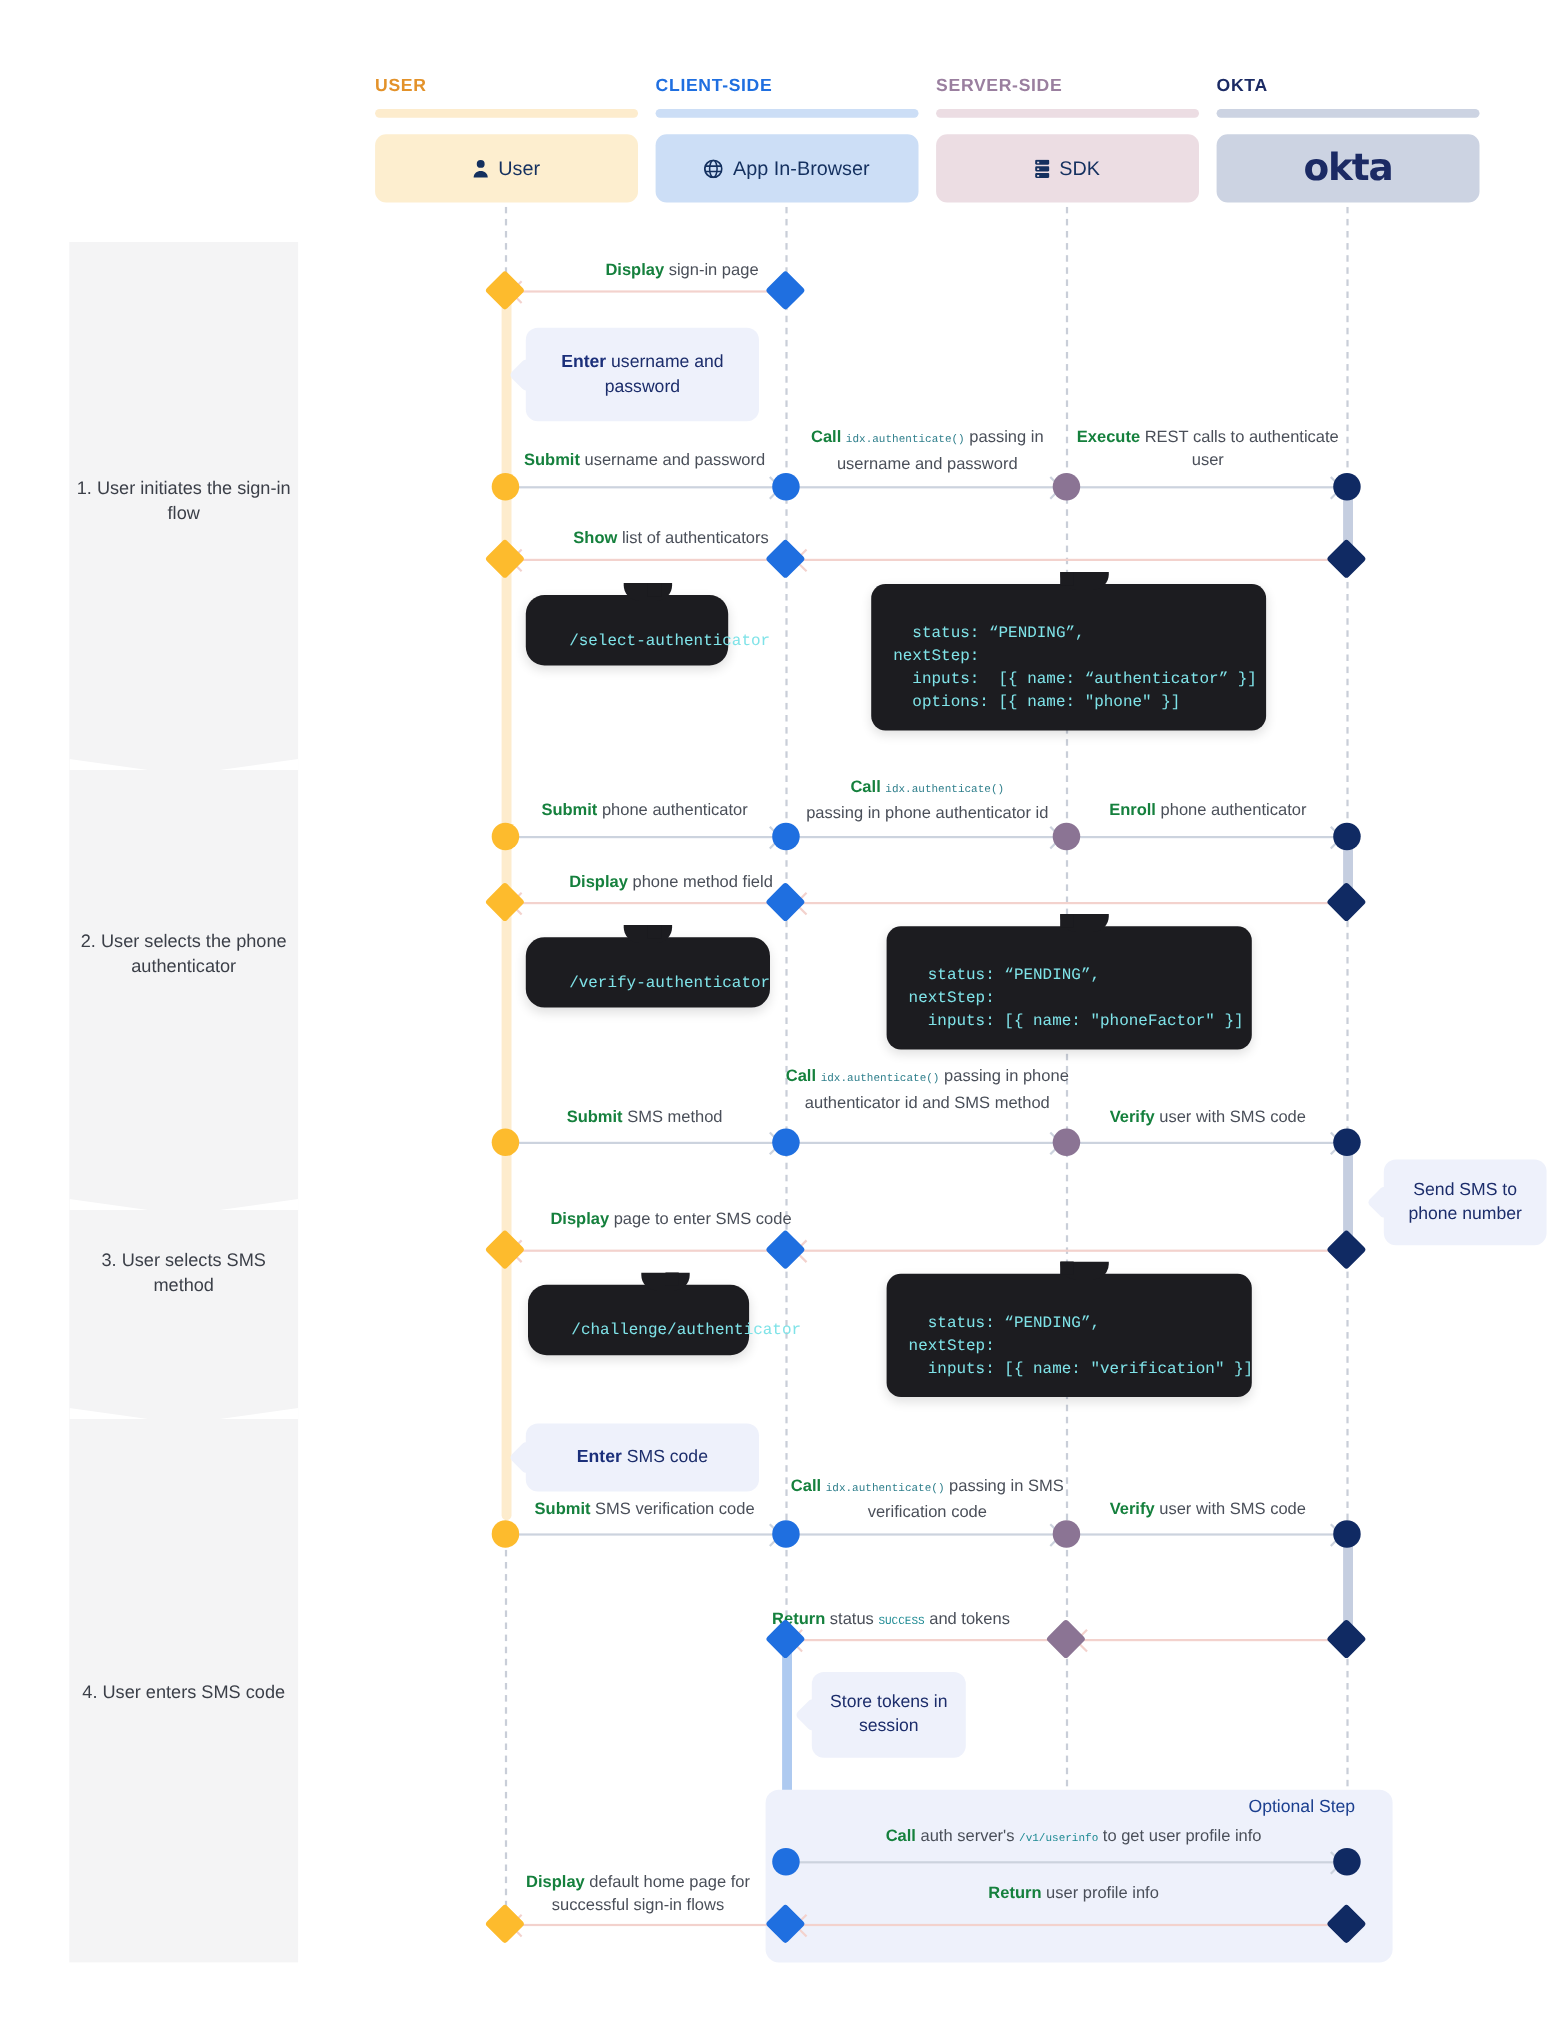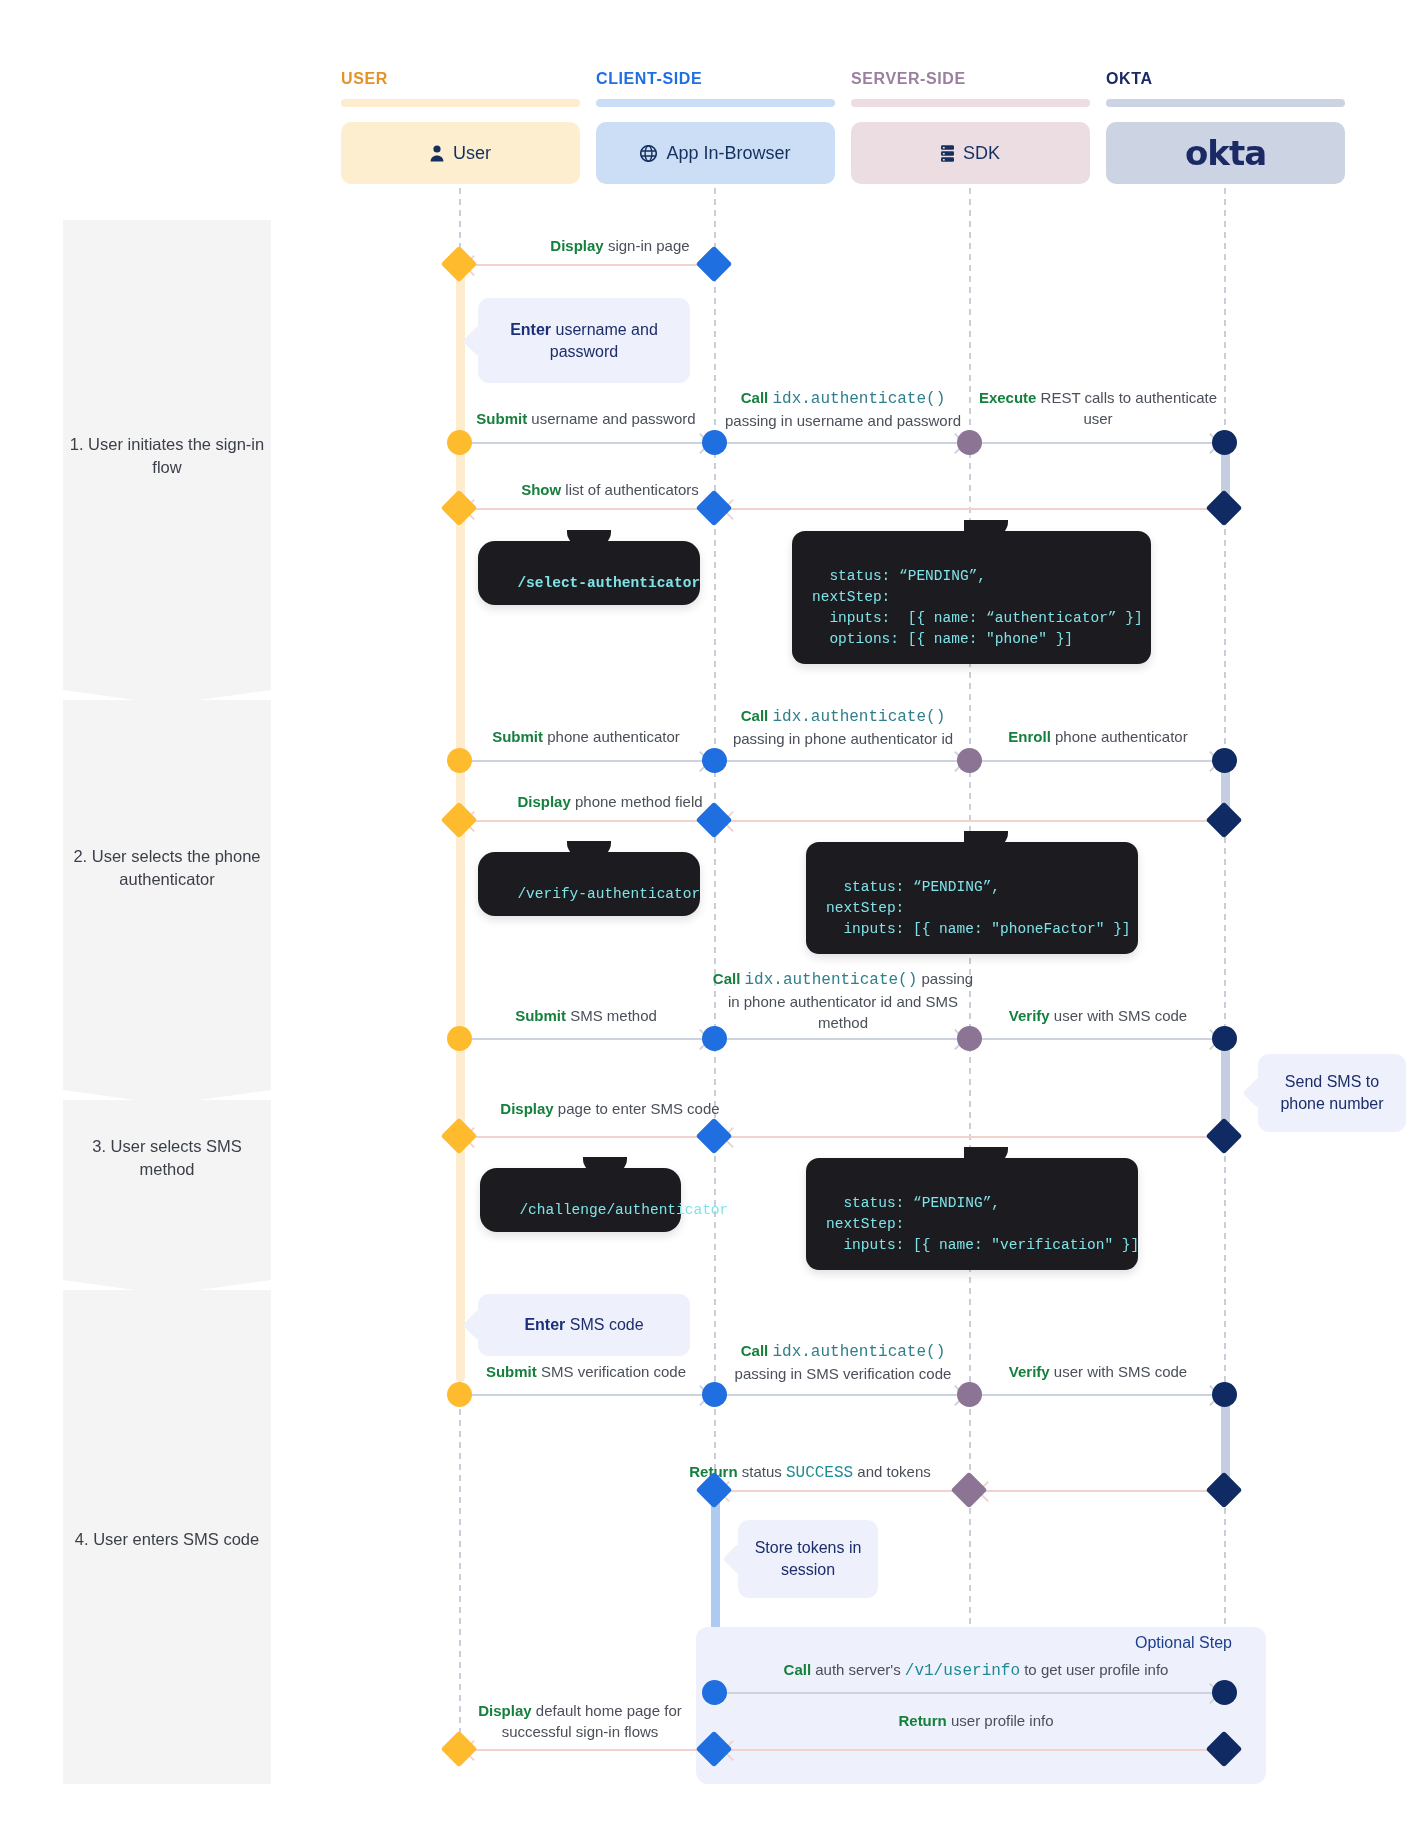--- a/index.html
+++ b/index.html
@@ -34,21 +34,21 @@
   .stepblock{position:absolute;left:63px;width:208px;background:#f4f4f5;}
   .stepchev{position:absolute;left:63px;width:208px;height:28px;background:#ffffff;
      clip-path:polygon(0 0,50% 52%,100% 0,100% 100%,50% 52%,0 100%);}
   .steplabel{position:absolute;left:63px;width:208px;text-align:center;
     font-size:16.5px;line-height:23px;color:#3b3f48;}
   .steplabel b{font-weight:normal;}
 
   
   .msg{position:absolute;text-align:center;font-size:15px;line-height:21px;color:#4a4f59;}
   .msg b{color:#15803d;font-weight:bold;}
-  .code-inline{font-family:"Liberation Mono", monospace;color:#2f7f8c;font-size:16px;}
+  .code-inline{font-family:"Liberation Mono", monospace;color:#2f7f8c;font-size:10px;}
   .code-inline.teal{color:#1e8a93;}
 
   .arrow{position:absolute;height:2px;}
   .arrow.fwd{background:#ccd3de;}
   .arrow.back{background:#f3d2cd;}
   .arrow .head{position:absolute;top:-6px;width:13px;height:13px;border-style:solid;}
   .arrow.fwd .head{right:0;border-width:2px 2px 0 0;border-color:#ccd3de;
      transform:rotate(45deg);}
   .arrow.back .head{left:0;border-width:0 0 2px 2px;border-color:#f3d2cd;
      transform:rotate(45deg);}
@@ -210,21 +210,21 @@
 <div class="arrow back" style="left:466px;top:508px;width:244px;">
     <i class="head"></i>
   </div>
 <div class="arrow back" style="left:725px;top:508px;width:488px;">
     <i class="head"></i>
   </div>
 <div class="node diamond" style="left:446px;top:495px;width:26px;height:26px;background:#fdbb2d;"></div>
 <div class="node diamond" style="left:701px;top:495px;width:26px;height:26px;background:#1f6fe0;"></div>
 <div class="node diamond" style="left:1211px;top:495px;width:26px;height:26px;background:#102a63;"></div>
 
-<div class="dark pill" style="left:478px;top:541px;width:222px;text-align:center;font-weight:bold;">
+<div class="dark pill" style="left:478px;top:541px;width:184px;text-align:center;">
   <i class="notch" style="left:89px;"></i><span>/select-authenticator</span>
 </div>
 
 <div class="dark" style="left:792px;top:531px;width:359px;">
   <i class="notch" style="left:172px;"></i><span>status: “PENDING”,
 nextStep:
   inputs:  [{ name: “authenticator” }]
   options: [{ name: "phone" }]</span>
 </div>
 

